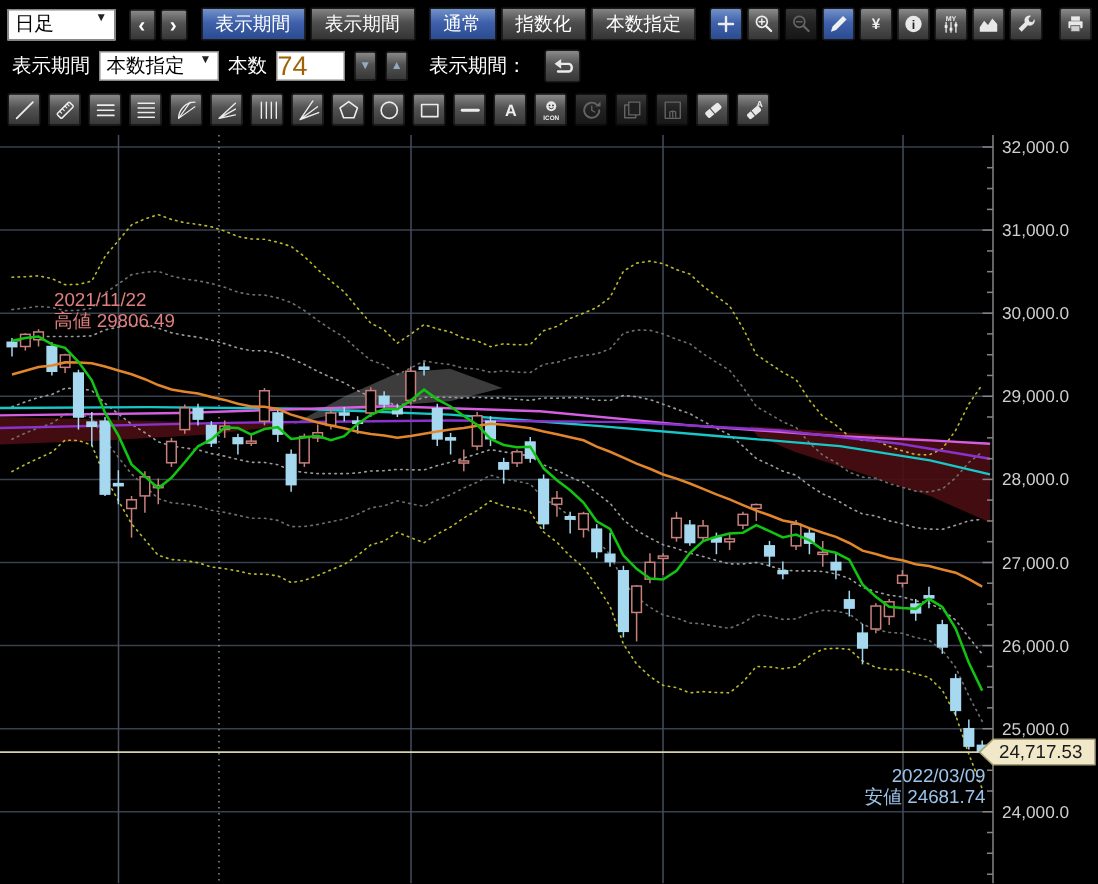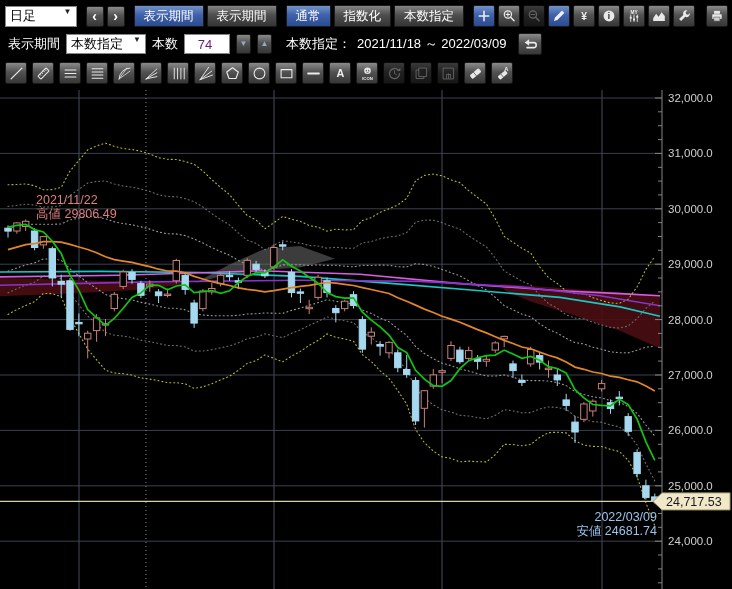--- a/index.html
+++ b/index.html
@@ -20,21 +20,21 @@
     display:flex;align-items:center;}
   .tbtn.active{background:linear-gradient(#7392c9,#3f61ab 45%,#2c4b90);}
   .ibtn{width:22px;height:22px;display:flex;align-items:center;justify-content:center;padding:0;
     background:linear-gradient(#8a8a8a,#525252 45%,#373737);border:1px solid #1a1a1a;border-radius:2px;}
   .ibtn.active{background:linear-gradient(#7392c9,#3f61ab 45%,#2c4b90);}
   .ibtn.disabled{opacity:.42;}
   .ibtn .glyph{color:#fff;font-size:14px;font-weight:bold;line-height:1;}
   .nav{width:18px;height:21px;}
   .grp{display:flex;gap:3px;margin-left:5px;}
   .icw{display:flex;align-items:center;justify-content:center;}
-  .numin{width:46px;height:20px;border:1px solid #888;font-size:13px;text-align:center;padding:0 4px 0 0;box-sizing:border-box;background:#fff;color:#701a75;}
+  .numin{width:46px;height:20px;border:1px solid #888;font-size:18px;text-align:left;padding:0 4px 0 0;box-sizing:border-box;background:#fff;color:#a16207;}
   .spin{width:15px;height:20px;}
   .spin .glyph{font-size:8px;color:#93a9c4;}
   .undo{width:24px;height:22px;margin-left:6px;}
   .gapL{margin-left:8px;}
   #chart{position:absolute;top:0;left:0;width:732px;height:589px;z-index:1;}
   svg text{font-family:"Liberation Sans","DejaVu Sans",sans-serif;}
 </style>
 </head>
 <body>
 
@@ -384,22 +384,21 @@
     <span class="selarrow">▼</span>
   </div>
   <span class="lbl">本数</span>
   <input class="numin" value="74" style="">
   <button class="ibtn spin">
     <span class="glyph">▼</span>
   </button>
   <button class="ibtn spin">
     <span class="glyph">▲</span>
   </button>
-  <span class="lbl gapL">本数指定：</span>
-  <span class="lbl">2021/11/18 ～ 2022/03/09</span>
+  <span class="lbl gapL">表示期間：</span>
   <button class="ibtn undo">
     <span class="icw" id="undoIcon">
         <svg viewBox="0 0 22 22" width="17" height="17" stroke="#ececec" fill="none" stroke-linecap="round" stroke-linejoin="round">
           <path d="M6 8.5h9.5a2.8 2.8 0 0 1 2.8 2.8v1a2.8 2.8 0 0 1-2.8 2.8H6.5" stroke-width="2.1"></path>
           <path d="M9.2 4.3L3.5 8.5l5.7 4.2z" fill="#e8e8e8" stroke="none"></path>
         </svg>
       </span>
   </button>
 </div>
 

